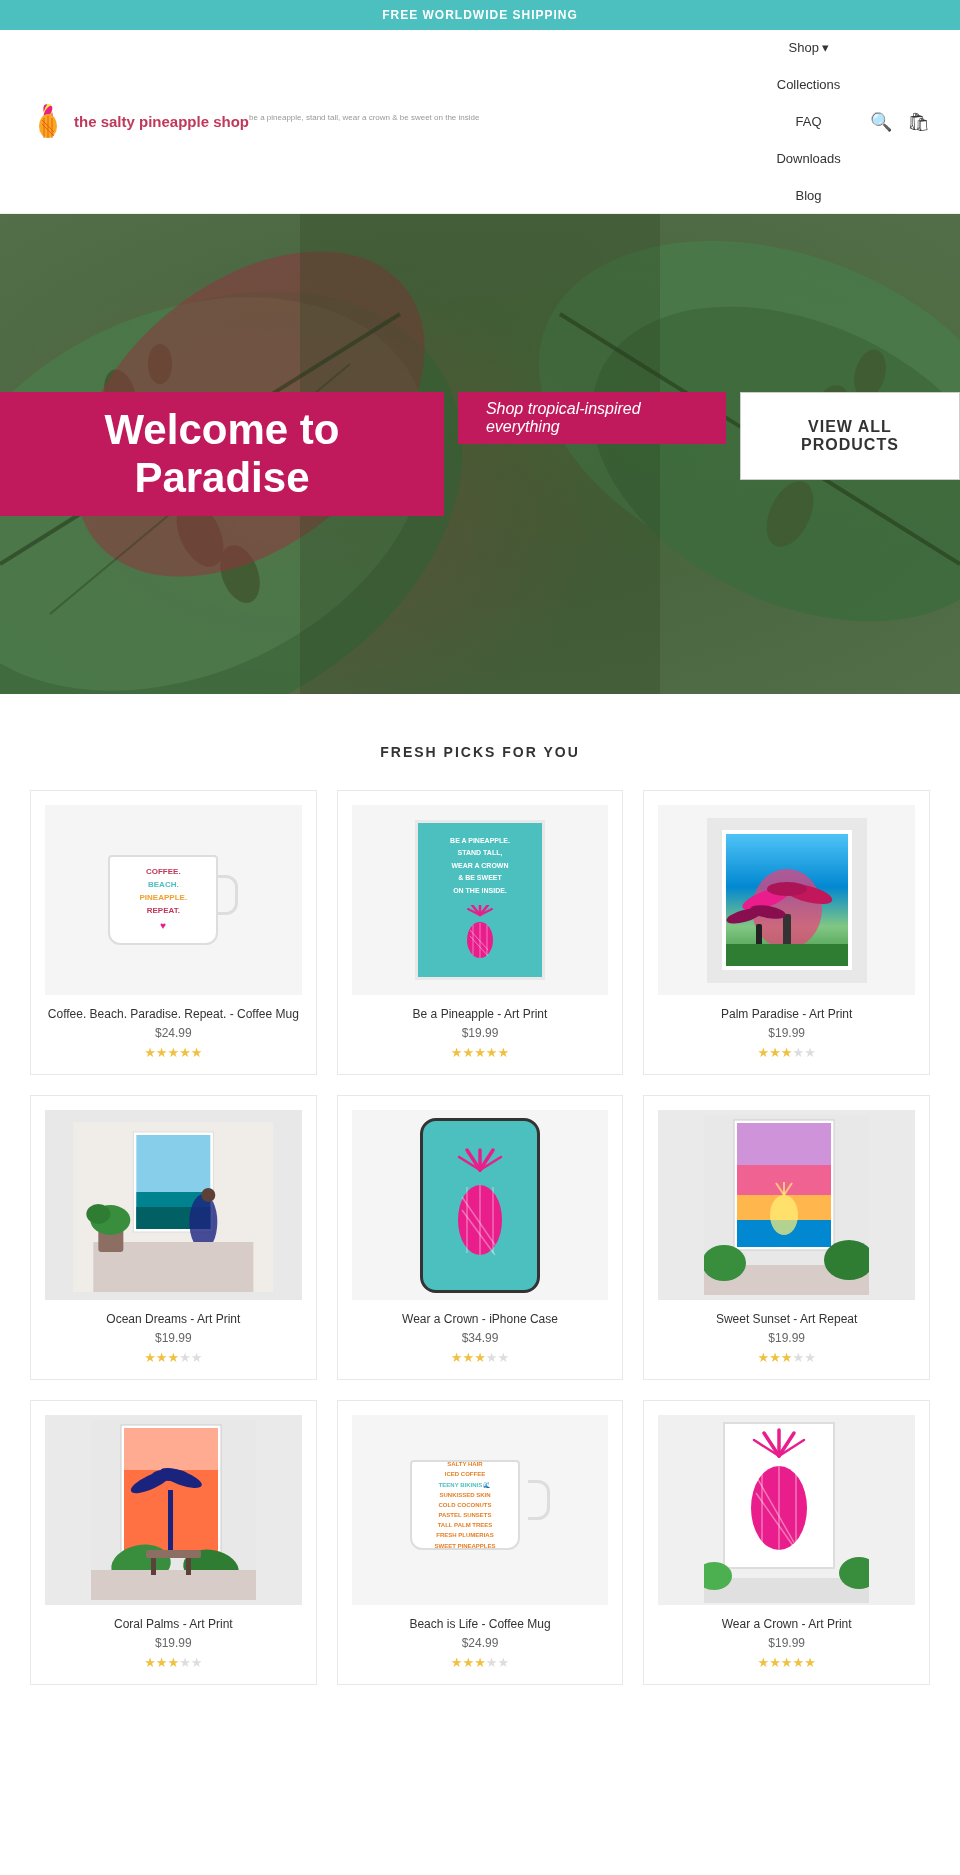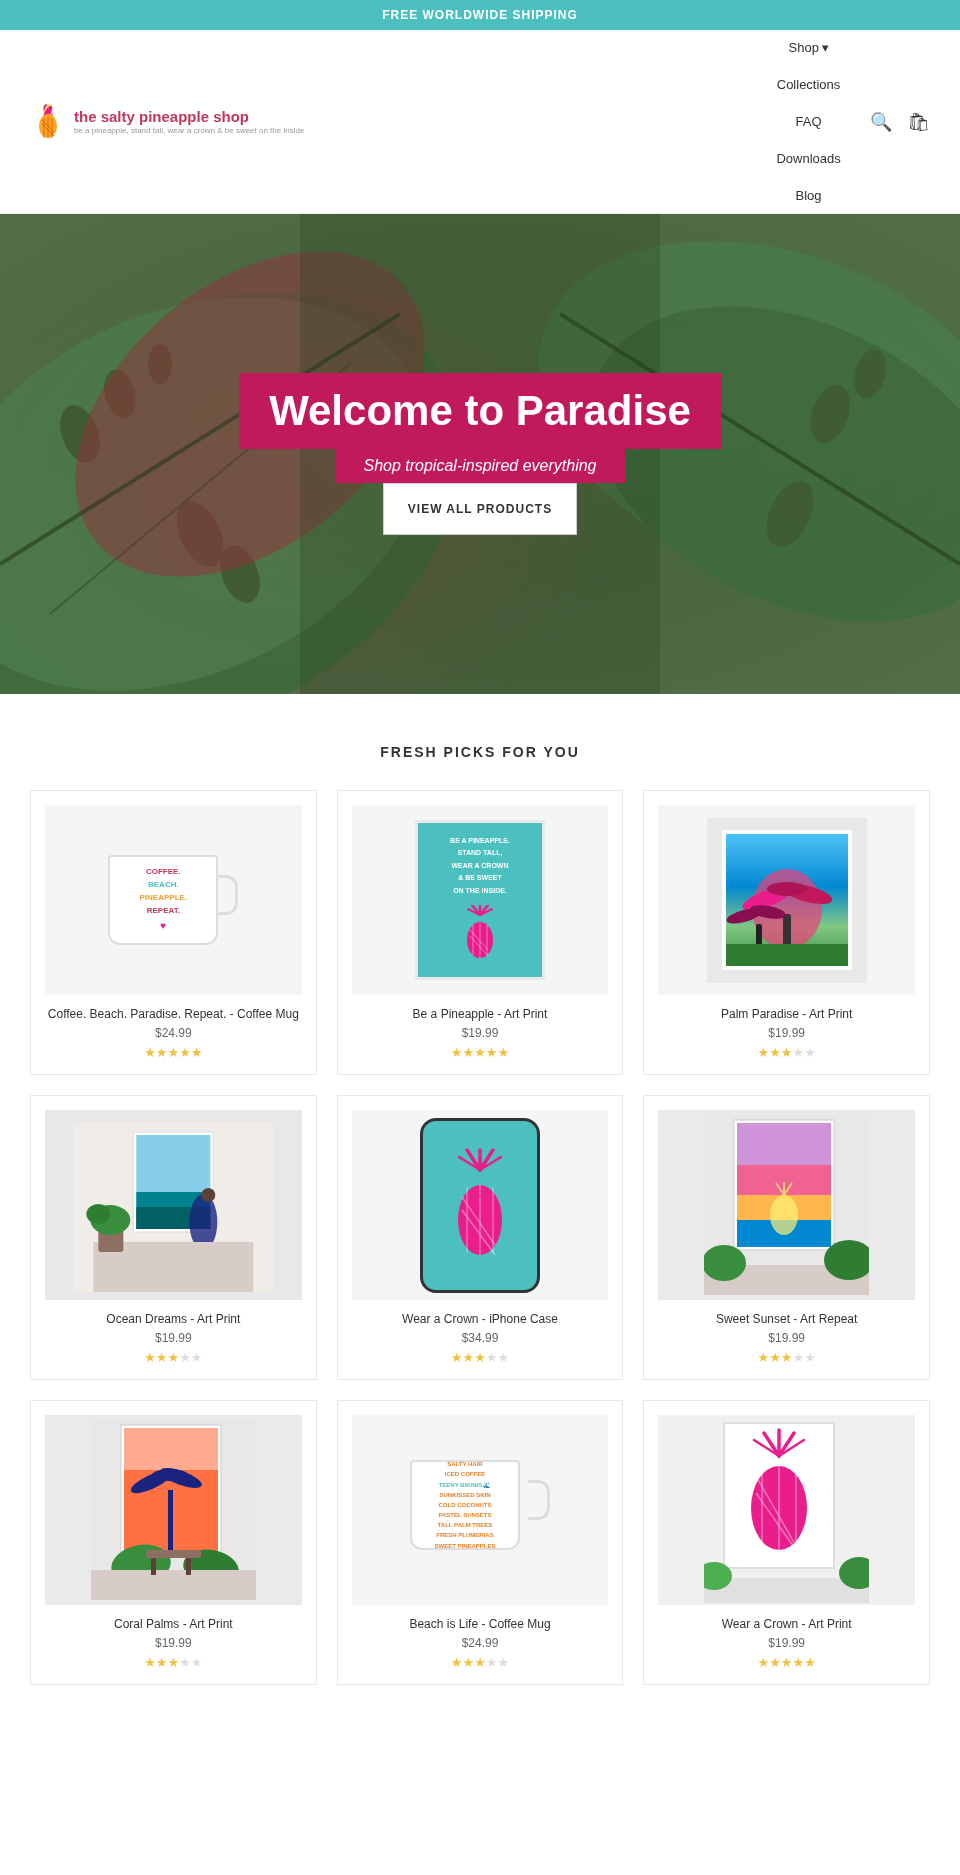--- a/index.html
+++ b/index.html
@@ -29,21 +29,20 @@
       align-items: center;
       gap: 8px;
       flex-shrink: 0;
     }
     .logo-icon {
       width: 36px;
       height: 36px;
     }
     .logo-text-block {
       display: flex;
-      flex-direction: column;
     }
     .logo-name {
       font-size: 15px;
       font-weight: bold;
       color: #c0395a;
       line-height: 1.2;
     }
     .logo-tagline {
       font-size: 8px;
       color: #999;
@@ -96,43 +95,43 @@
         radial-gradient(ellipse 60% 80% at 30% 60%, rgba(180,80,80,0.35) 0%, transparent 60%),
         radial-gradient(ellipse 80% 60% at 70% 40%, rgba(80,120,60,0.5) 0%, transparent 60%),
         radial-gradient(ellipse 100% 100% at 50% 50%, rgba(60,90,50,0.8) 0%, transparent 100%);
       background-color: #5a7550;
     }
     
     .hero-content {
       position: relative;
       z-index: 2;
       display: flex;
-      flex-direction: column;
-      align-items: center;
+      align-items: flex-start;
+      gap: 14px;
     }
     .hero-title {
       background: #c0195c;
       color: #fff;
       font-size: 42px;
       font-weight: bold;
       padding: 14px 30px;
       text-align: center;
     }
     .hero-subtitle {
       background: #c0195c;
       color: #fff;
       font-size: 16px;
       font-style: italic;
       padding: 8px 28px;
     }
     .hero-btn {
       background: #fff;
       border: 1px solid #ccc;
-      padding: 18px 24px;
-      font-size: 12px;
+      padding: 25px 24px;
+      font-size: 16px;
       letter-spacing: 1px;
       font-weight: bold;
       cursor: pointer;
       color: #333;
     }
 
     
     .products-section {
       padding: 50px 30px 30px;
     }

